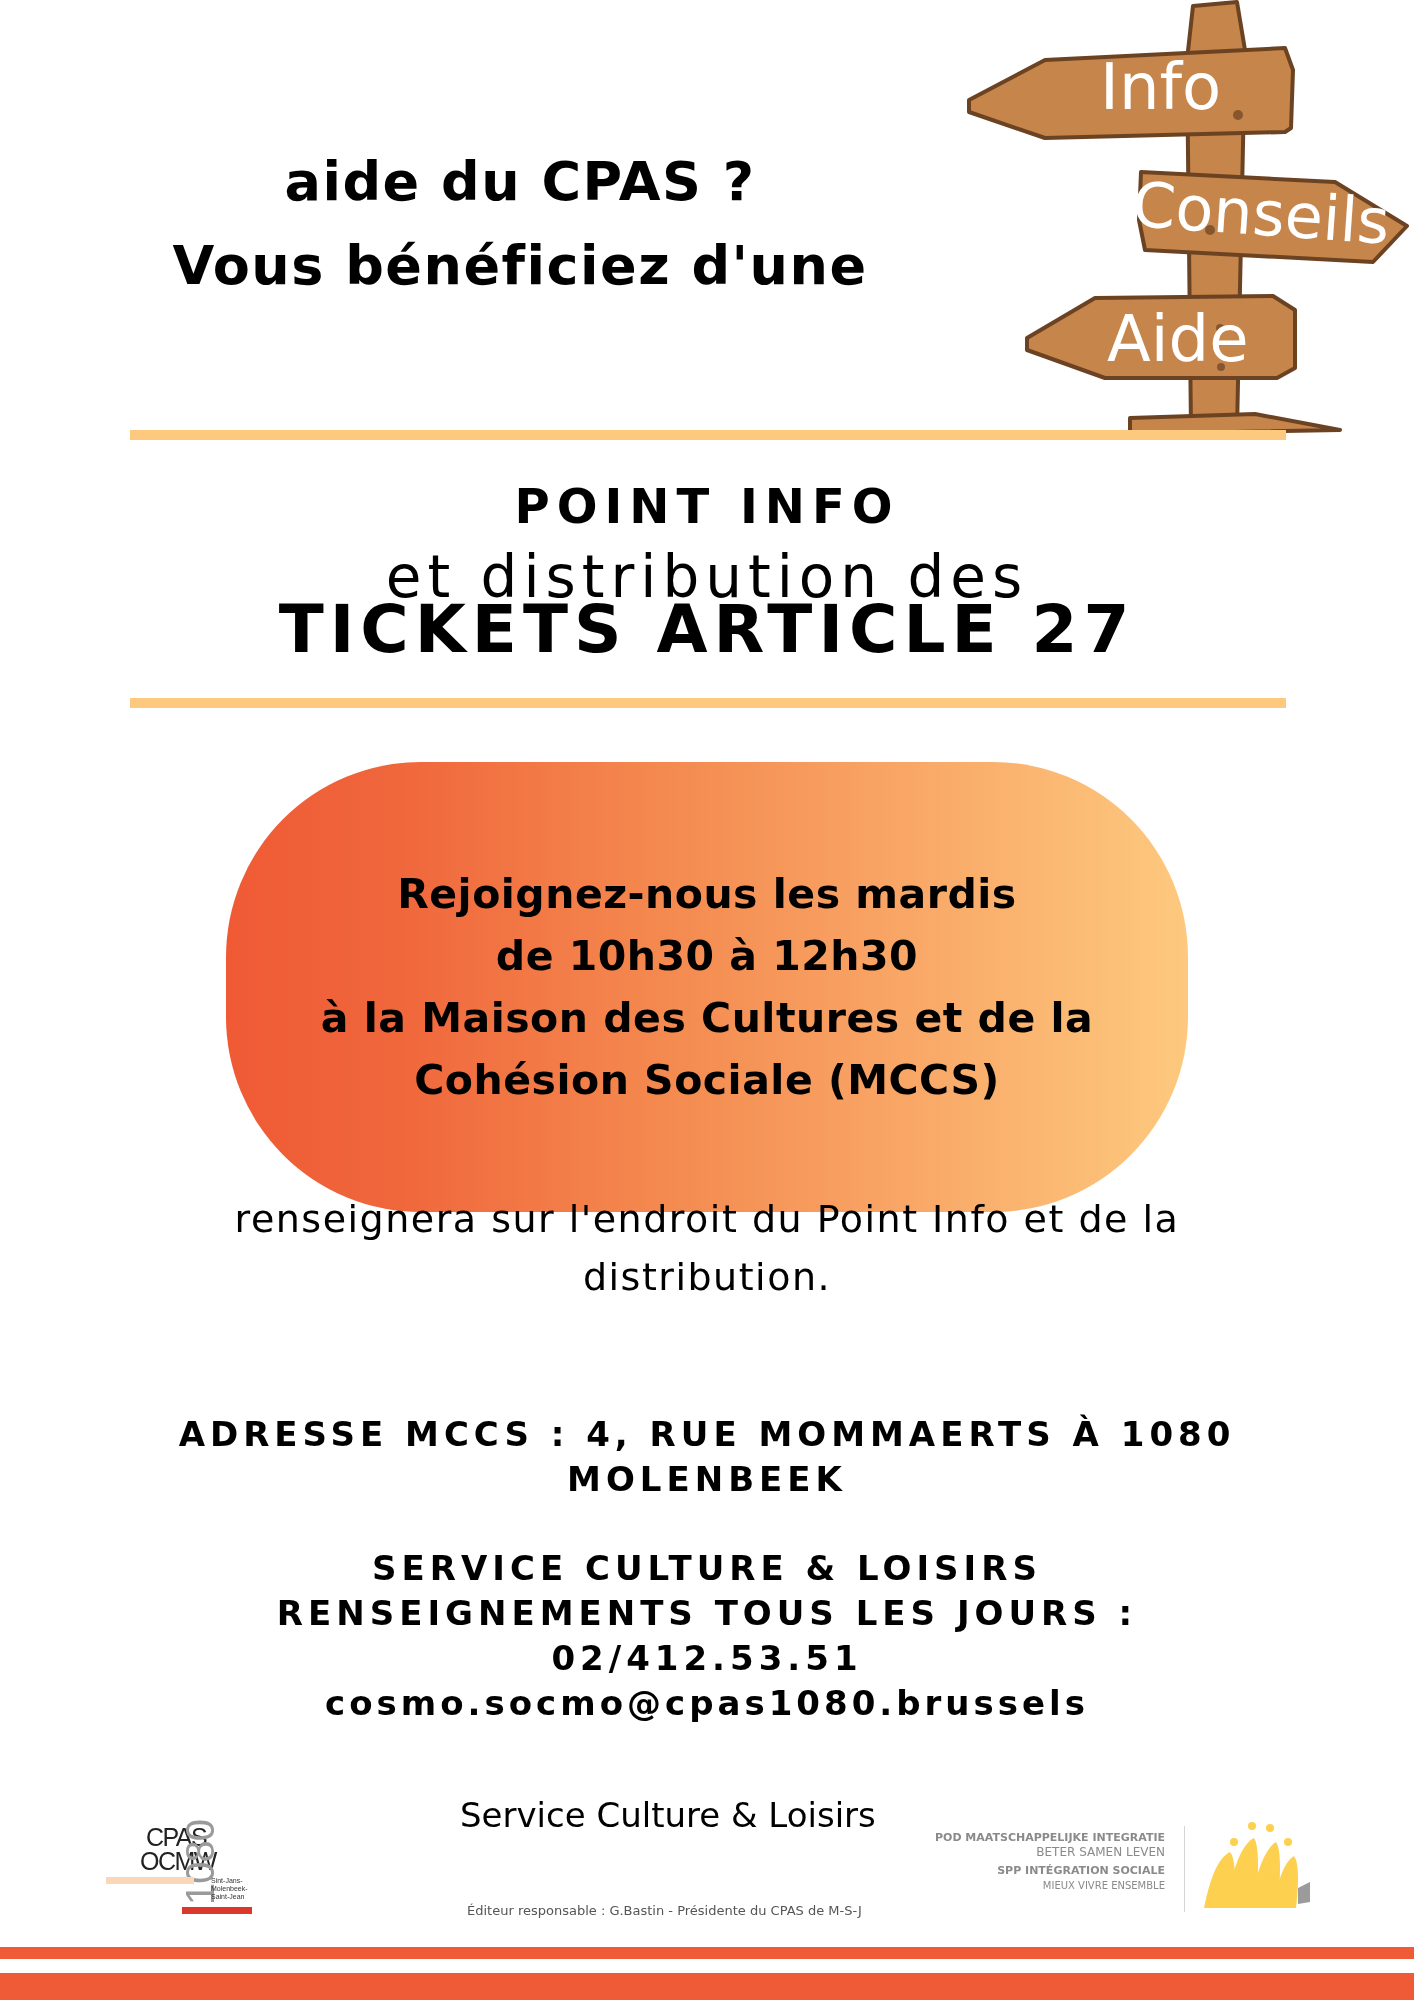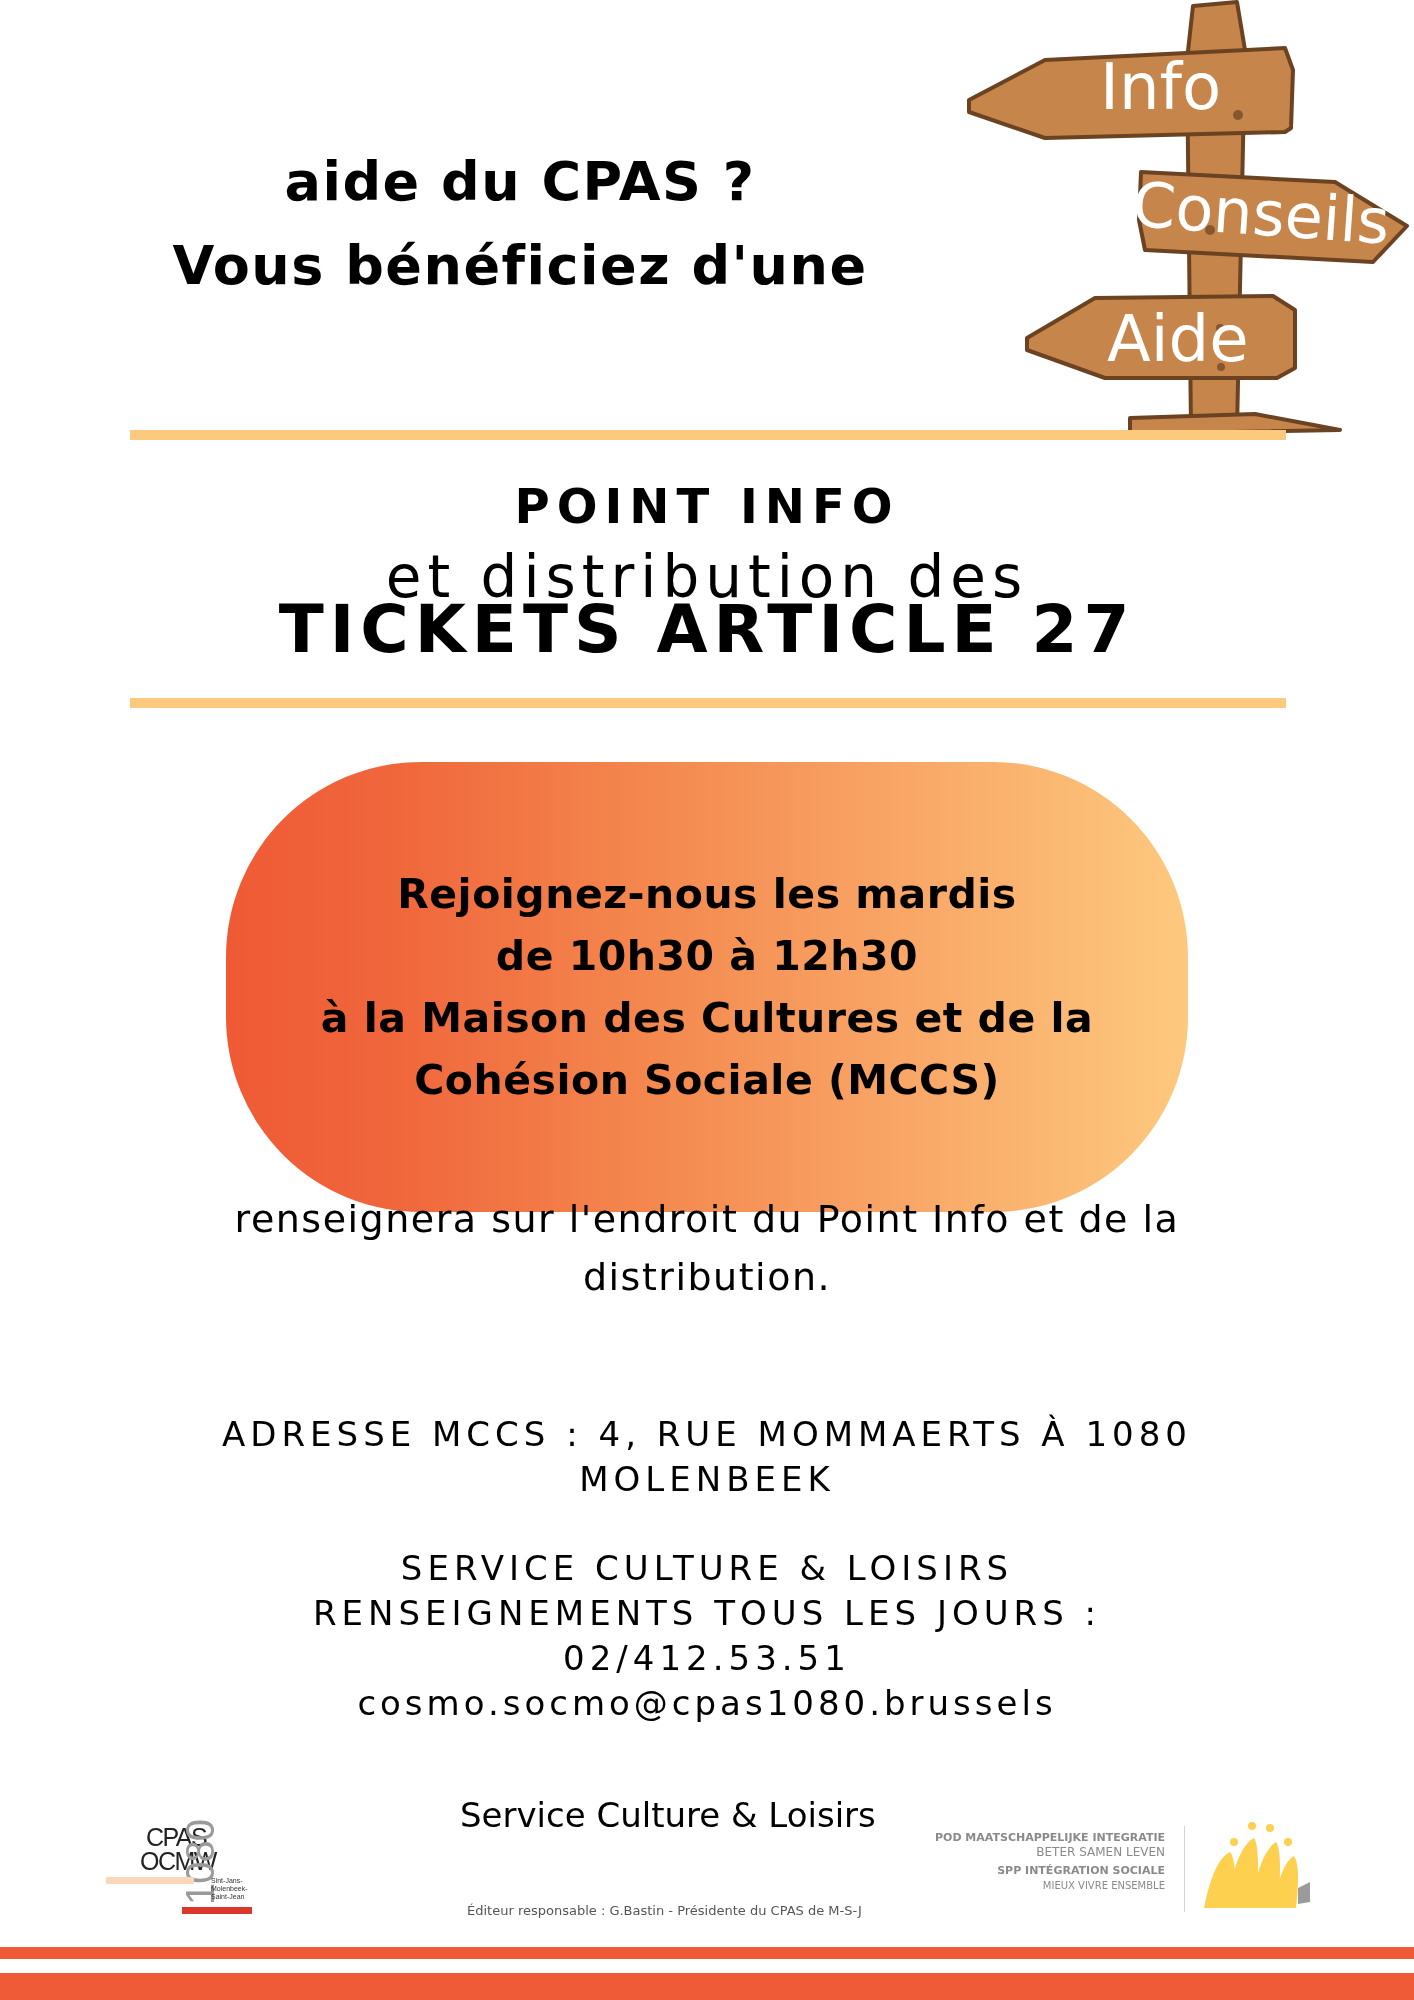--- a/index.html
+++ b/index.html
@@ -18,21 +18,21 @@
   .t2 { top: 538px; font-size: 58px; letter-spacing: 6px; line-height: 78px; font-weight: normal; }
   .t3 { top: 590px; font-weight: bold; font-size: 66px; letter-spacing: 6px; line-height: 80px; }
 
   .pill { left: 226px; top: 762px; width: 962px; height: 450px; border-radius: 195px;
           background: linear-gradient(90deg, #ef5a35 0%, #f0673c 18%, #f4894f 45%, #f9a868 72%, #fdc97e 100%);
           display: flex; align-items: center; justify-content: center; }
   .pill-text { text-align: center; font-weight: bold; font-size: 41px; line-height: 62px; letter-spacing: 0.5px; }
 
   .para { left: 160px; top: 1190px; width: 1094px; text-align: center; font-size: 38px; line-height: 58px; letter-spacing: 1.5px; }
 
-  .caps { left: 140px; width: 1134px; text-align: center; font-weight: normal; font-size: 34px; letter-spacing: 5px; line-height: 45px; }
+  .caps { left: 140px; width: 1134px; text-align: center; font-weight: bold; font-size: 34px; letter-spacing: 5px; line-height: 45px; }
   .addr { top: 1412px; }
   .contact { top: 1546px; }
 
   .svc-footer { left: 460px; top: 1795px; font-size: 34px; font-weight: normal; }
   .editor { left: 467px; top: 1903px; font-size: 13px; color: #555; }
 
   .cpas-logo { left: 104px; top: 1795px; width: 170px; height: 120px; }
 
   .spp { left: 905px; top: 1830px; width: 260px; text-align: right; color: #8a8a8a; font-size: 11px; line-height: 15px; }
   .spp .b { font-weight: bold; }

